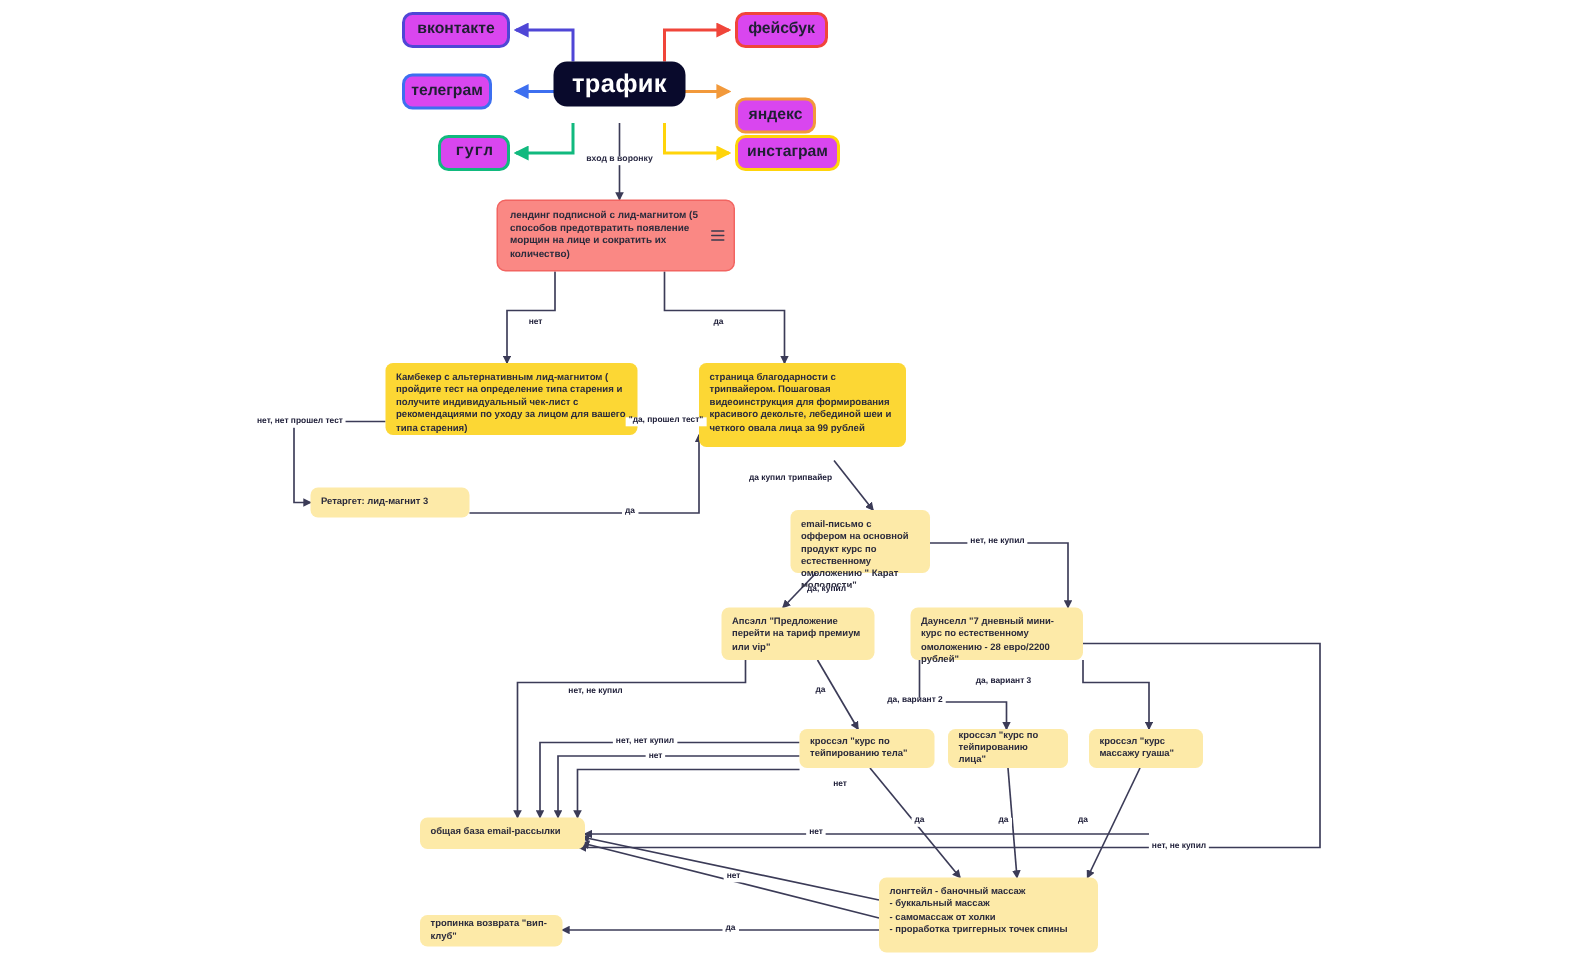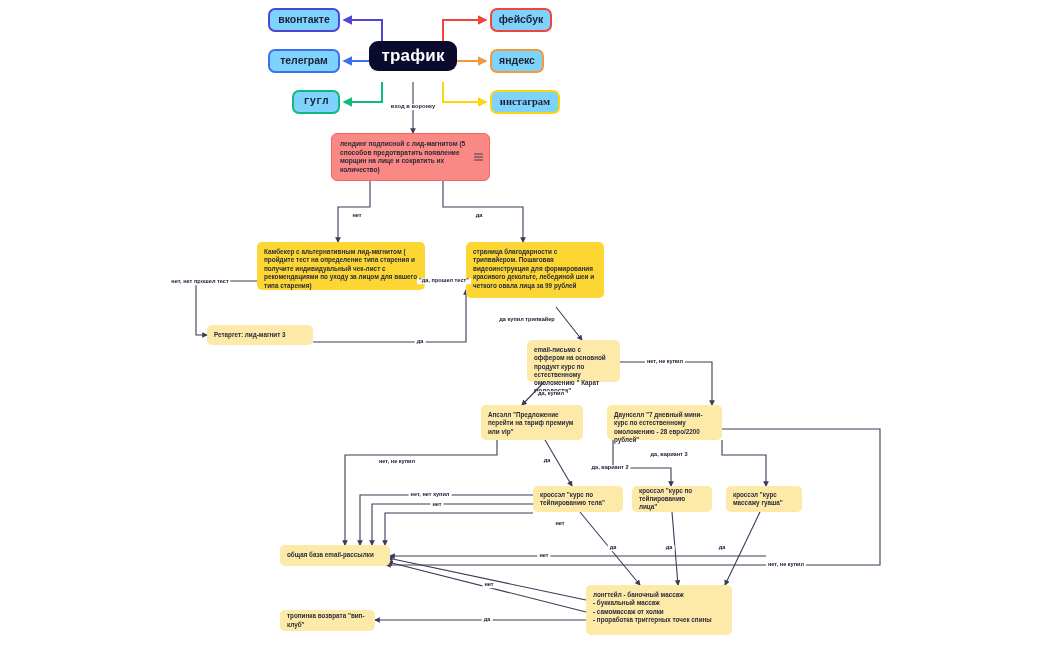--- a/index.html
+++ b/index.html
@@ -36,34 +36,34 @@
     align-items: center;
     border-radius: 7px;
     line-height: 1.32;
   }
   .node .txt { display: block; width: 100%; }
 
   
   .pill {
     border-width: 2px;
     border-style: solid;
-    background: #7dd3fc;
+    background: #d946ef;
     font-size: 10.5px;
     font-weight: 600;
     color: #1f1f33;
     justify-content: center;
     text-align: center;
     border-radius: 7px;
   }
   .pill-vk      { border-color: #4f46d6; }
   .pill-tg      { border-color: #3d6ff0; }
   .pill-gg      { border-color: #11b97e; font-family: Liberation Mono, monospace; }
   .pill-fb      { border-color: #f0453a; }
-  .pill-ya      { border-color: #f2993b; }
-  .pill-ig      { border-color: #ffd40a; font-family: Liberation Serif, serif; }
+  .pill-ya      { border-color: #f2993b; margin-top: 16px; }
+  .pill-ig      { border-color: #ffd40a; }
 
   .traffic {
     background: #090a2c;
     color: #ffffff;
     font-size: 17px;
     font-weight: 700;
     border-radius: 9px;
     justify-content: center;
     text-align: center;
     letter-spacing: .2px;
@@ -225,21 +225,21 @@
 
       <path d="M 586 620 L 375 620" marker-end="url(#ah)"></path>
 
       <path d="M 766 556 L 390 556" marker-end="url(#ah)"></path>
     </g>
   </svg>
 
   <div class="node pill pill-vk" style="left:268px; top:8px; width:72px; height:24px;">
     <span class="txt">вконтакте</span>
   </div>
-  <div class="node pill pill-tg" style="left:268px; top:49px; width:72px; height:24px;">
+  <div class="node pill pill-tg" style="left:268px; top:49px; width:60px; height:24px;">
     <span class="txt">телеграм</span>
   </div>
   <div class="node pill pill-gg" style="left:292px; top:90px; width:48px; height:24px;">
     <span class="txt">гугл</span>
   </div>
   <div class="node pill pill-fb" style="left:490px; top:8px; width:62px; height:24px;">
     <span class="txt">фейсбук</span>
   </div>
   <div class="node pill pill-ya" style="left:490px; top:49px; width:54px; height:24px;">
     <span class="txt">яндекс</span>

